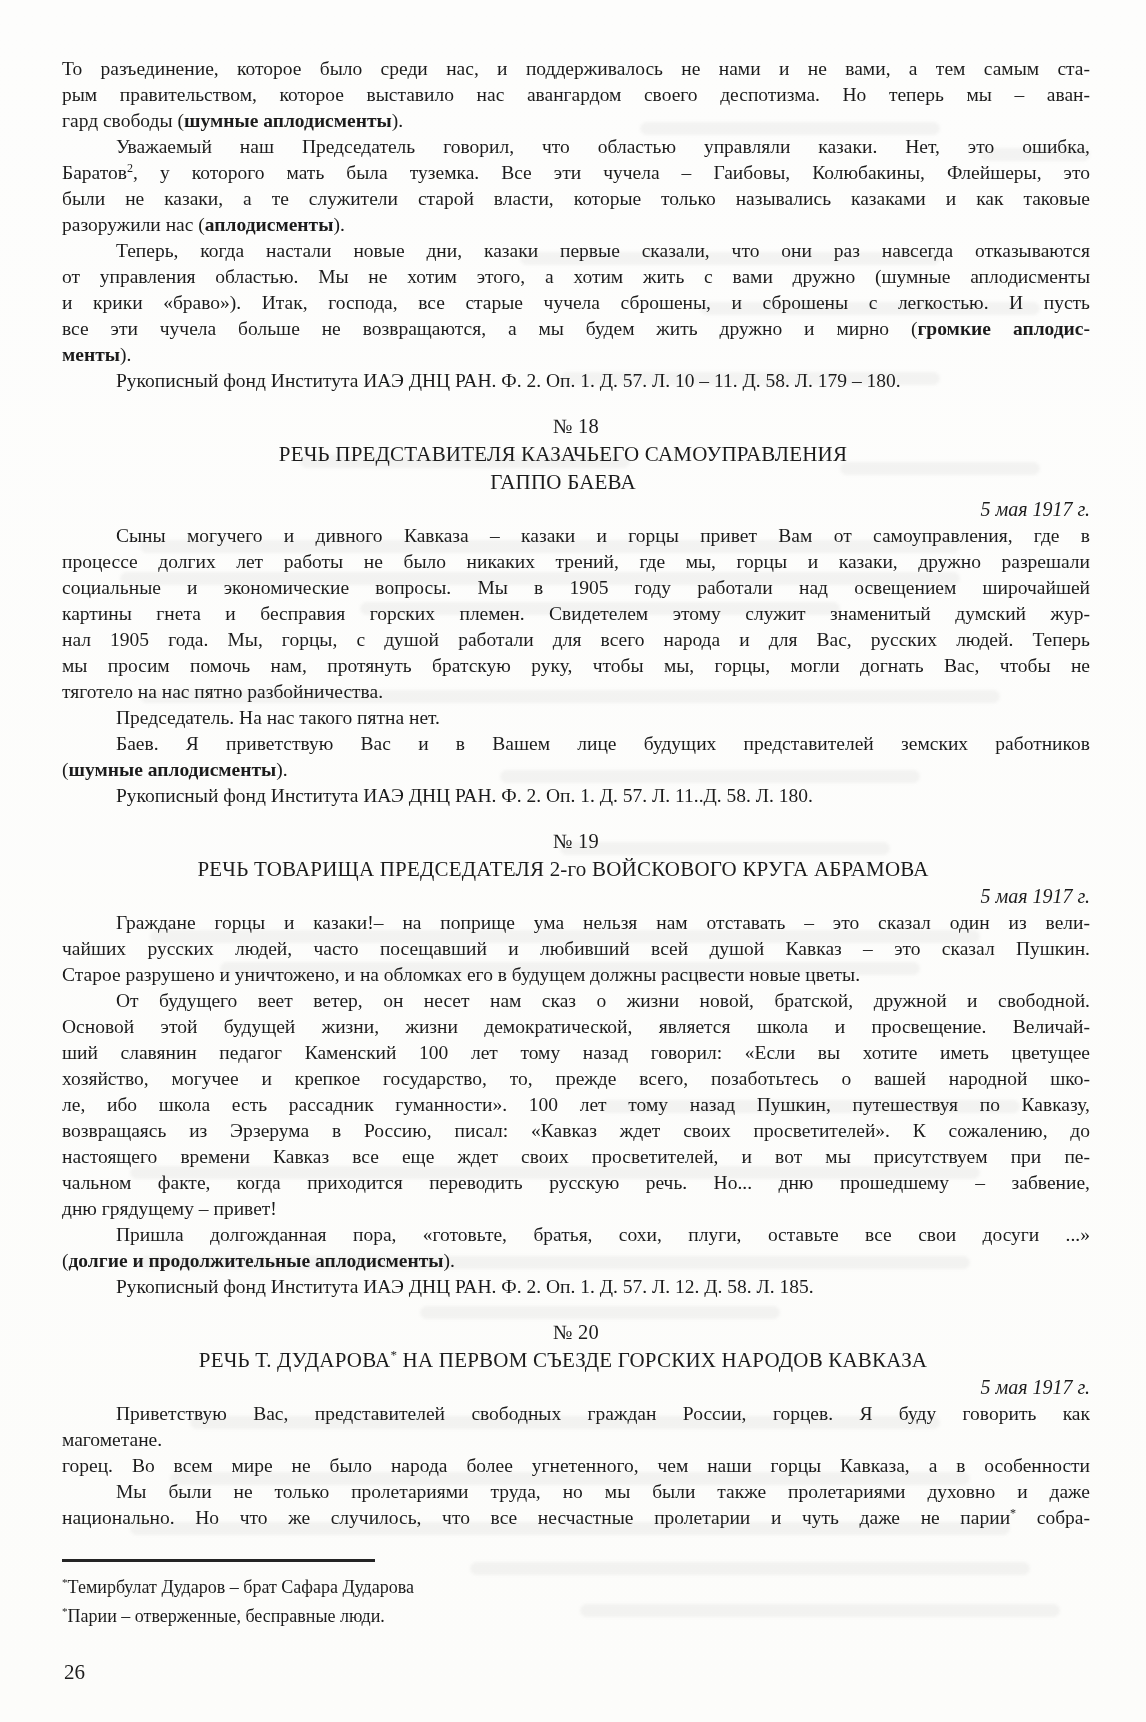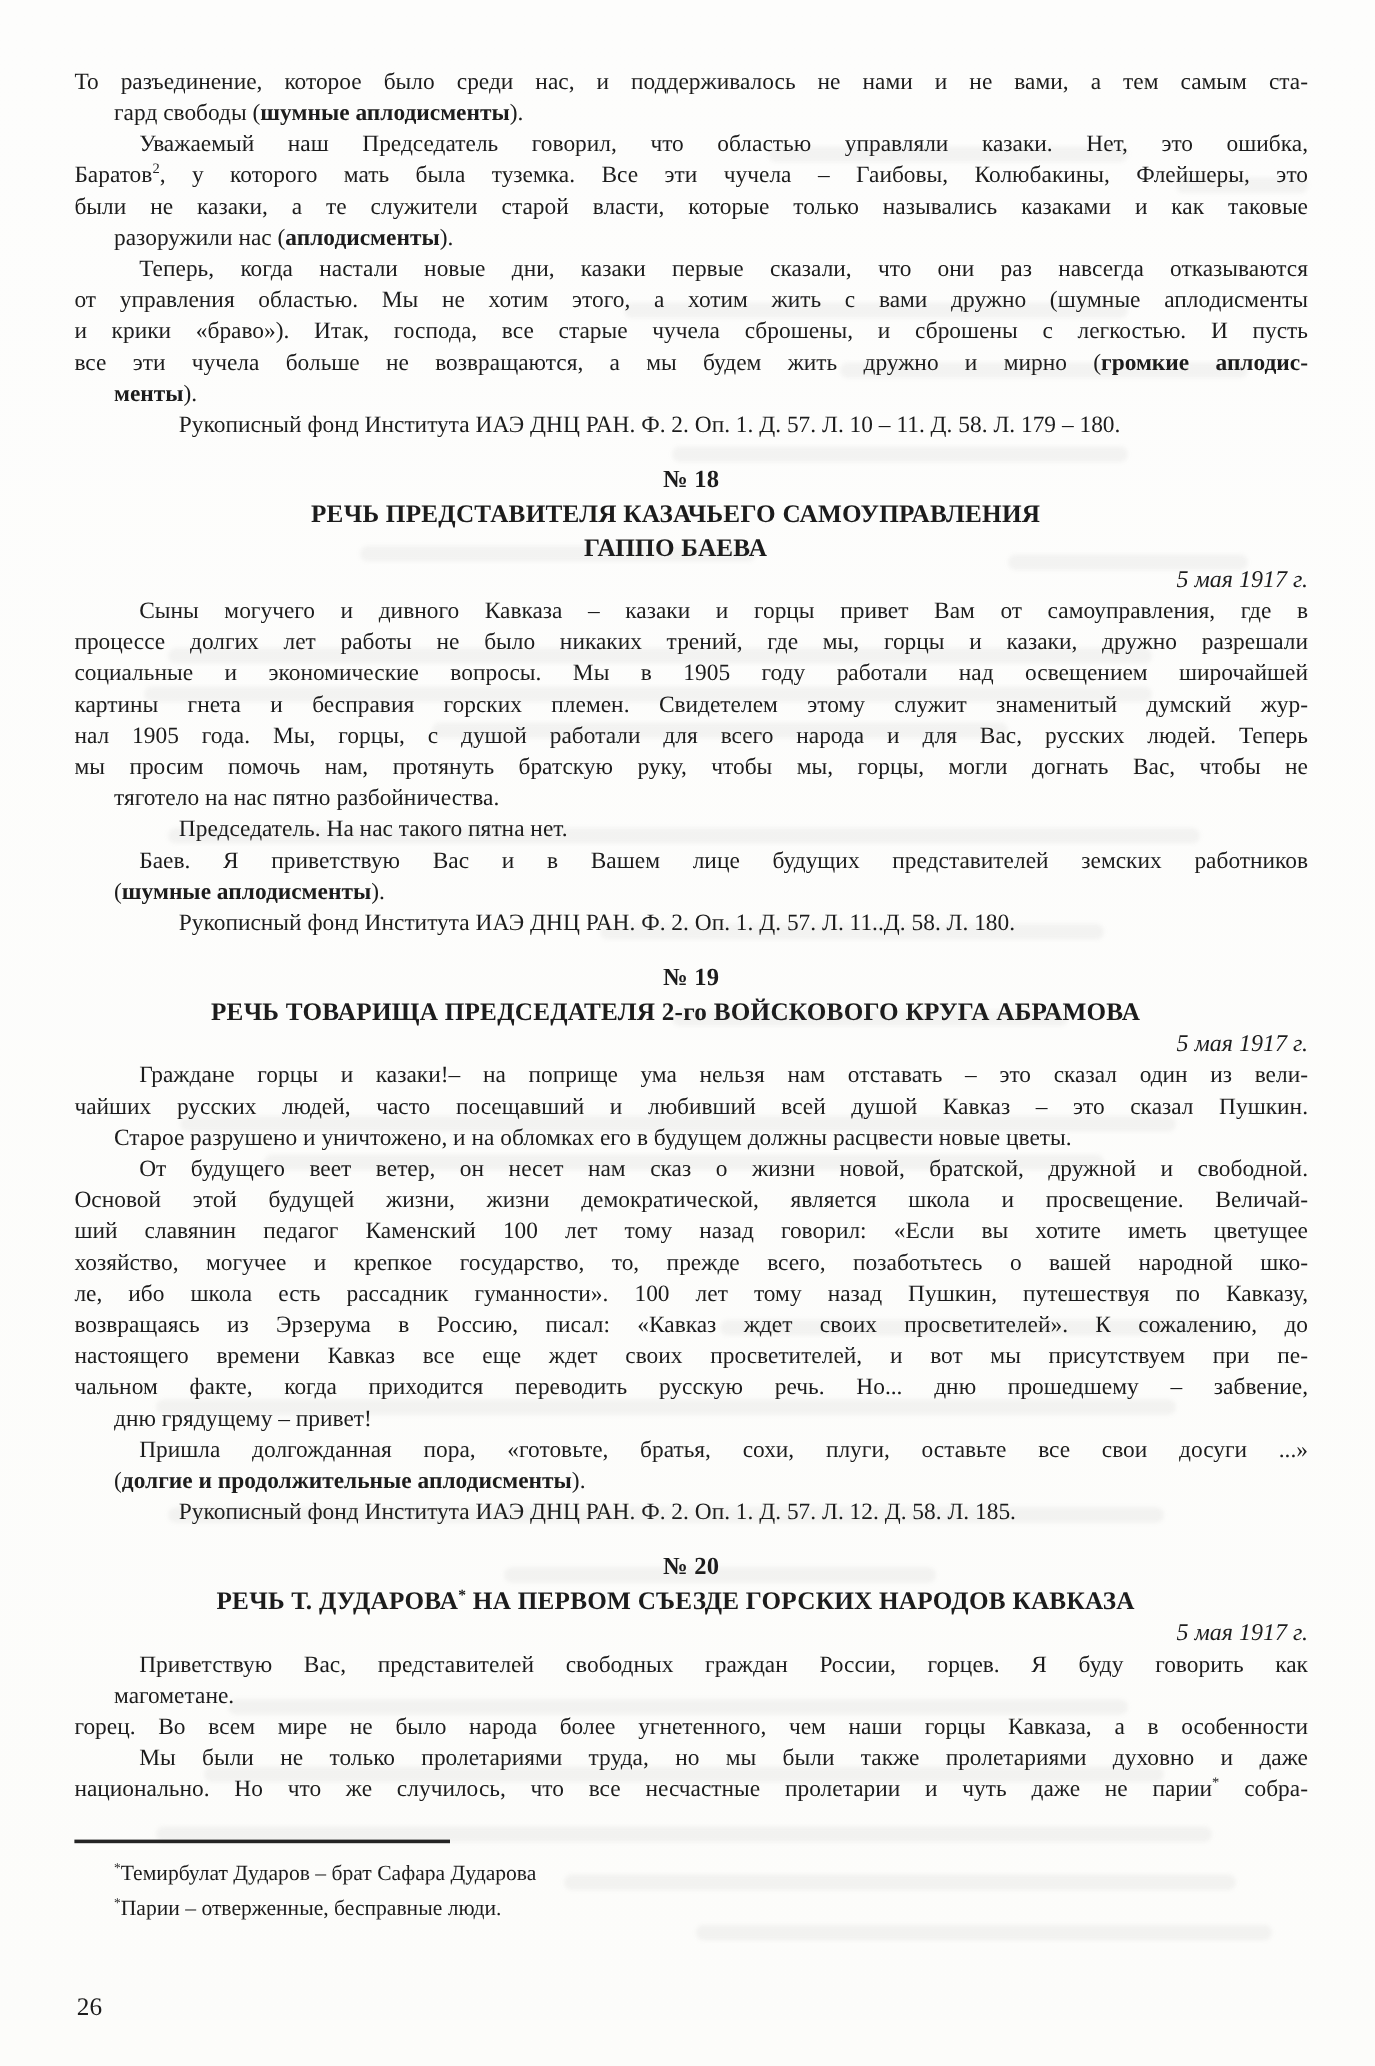--- a/index.html
+++ b/index.html
@@ -10,26 +10,26 @@
     color:#1c1c1c;
     font-family:"Liberation Serif","DejaVu Serif",serif;
     overflow:hidden;
   }
   .content{position:absolute;left:62px;right:56px;top:56px;z-index:2;}
   .block{margin:0;}
   .line{
     font-size:19.5px;line-height:26px;
     text-align:justify;text-align-last:justify;
   }
-  .line.end{text-align-last:left;margin-left:33px;}
+  .line.end{text-align-last:left;}
   .line.ind{text-indent:54px;}
   .block.num{margin-top:18px;}
   .block.num .line,.block.title .line{
     text-align:center;text-align-last:center;
-    font-weight:bold;letter-spacing:.2px;
+    font-weight:normal;letter-spacing:.2px;
   }
   .block.num .line{font-size:20.5px;line-height:28px;}
   .block.title{margin-right:26px;}
   .block.title .line{font-size:21px;line-height:28px;}
   .block.date .line{
     text-align:left;text-align-last:right;
     font-style:italic;font-size:20px;line-height:27px;
   }
   .block.footnote .line{font-size:18px;line-height:29px;text-align:left;text-align-last:left;}
   .rule{margin-top:28px;margin-bottom:11px;width:313px;border-top:3px solid #242424;height:0;}
@@ -68,20 +68,21 @@
       <div class="ghost" style="top: 1306px; left: 420px; width: 360px;"></div>
       <div class="ghost" style="top: 1416px; left: 190px; width: 750px;"></div>
       <div class="ghost" style="top: 1472px; left: 170px; width: 800px;"></div>
       <div class="ghost" style="top: 1522px; left: 130px; width: 880px;"></div>
       <div class="ghost" style="top: 1562px; left: 470px; width: 560px;"></div>
       <div class="ghost" style="top: 1604px; left: 580px; width: 480px;"></div>
     </div>
   <div class="content" id="content">
       <div class="block p">
         <div class="line"><span>То разъединение, которое было среди нас, и поддерживалось не нами и не вами, а тем самым ста-</span></div>
+        <div class="line"><span>рым правительством, которое выставило нас авангардом своего деспотизма. Но теперь мы – аван-</span></div>
         <div class="line end"><span>гард свободы (</span><span class="b">шумные аплодисменты</span><span>).</span></div>
       </div>
       <div class="block p">
         <div class="line ind"><span>Уважаемый наш Председатель говорил, что областью управляли казаки. Нет, это ошибка,</span></div>
         <div class="line"><span>Баратов</span><sup>2</sup><span>, у которого мать была туземка. Все эти чучела – Гаибовы, Колюбакины, Флейшеры, это</span></div>
         <div class="line"><span>были не казаки, а те служители старой власти, которые только назывались казаками и как таковые</span></div>
         <div class="line end"><span>разоружили нас (</span><span class="b">аплодисменты</span><span>).</span></div>
       </div>
       <div class="block p">
         <div class="line ind"><span>Теперь, когда настали новые дни, казаки первые сказали, что они раз навсегда отказываются</span></div>

